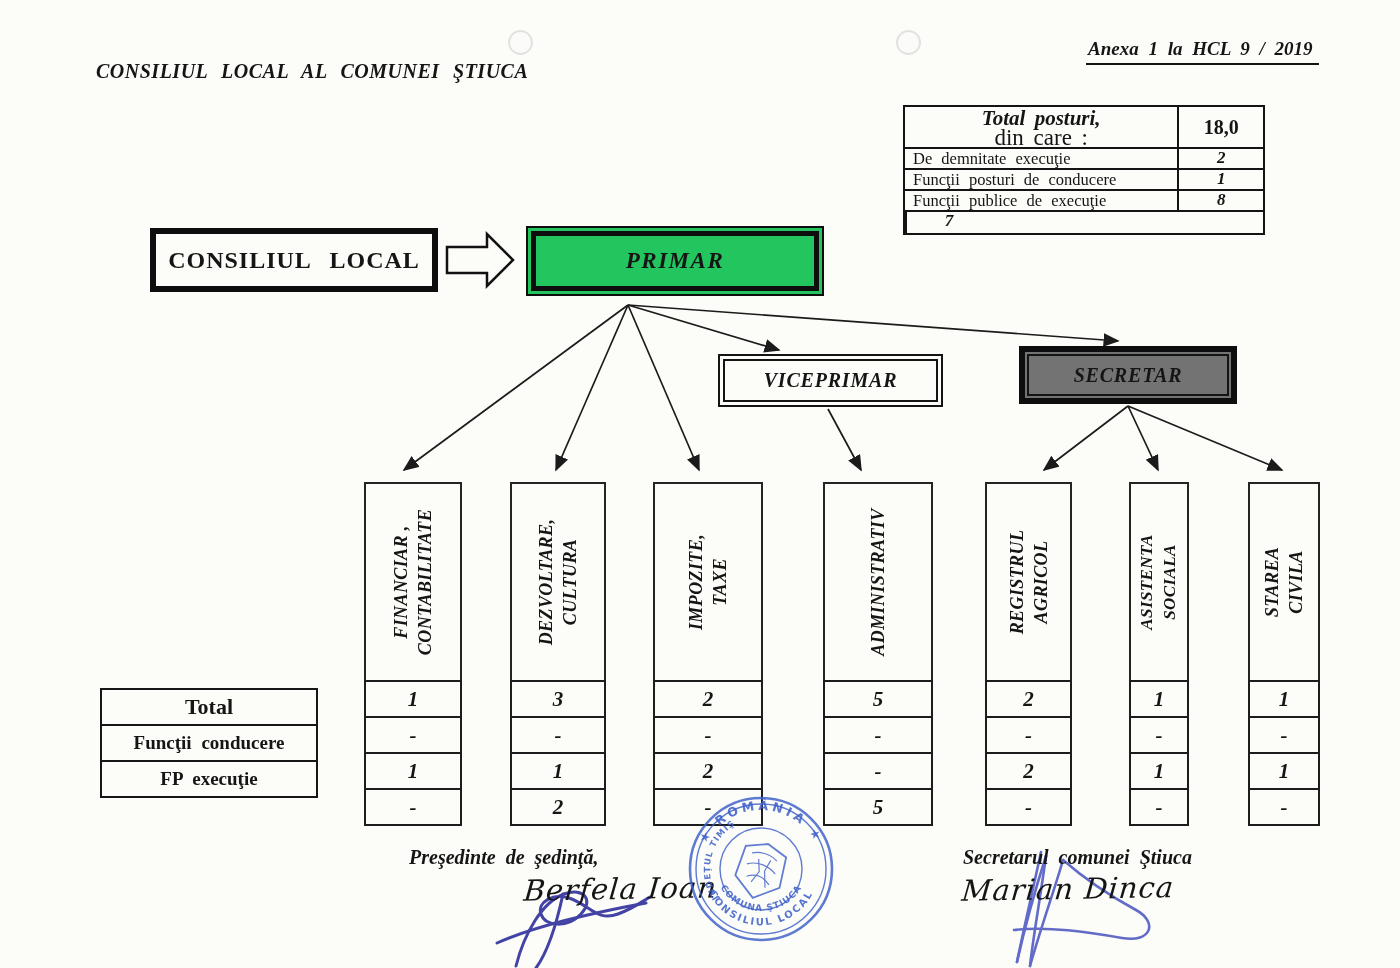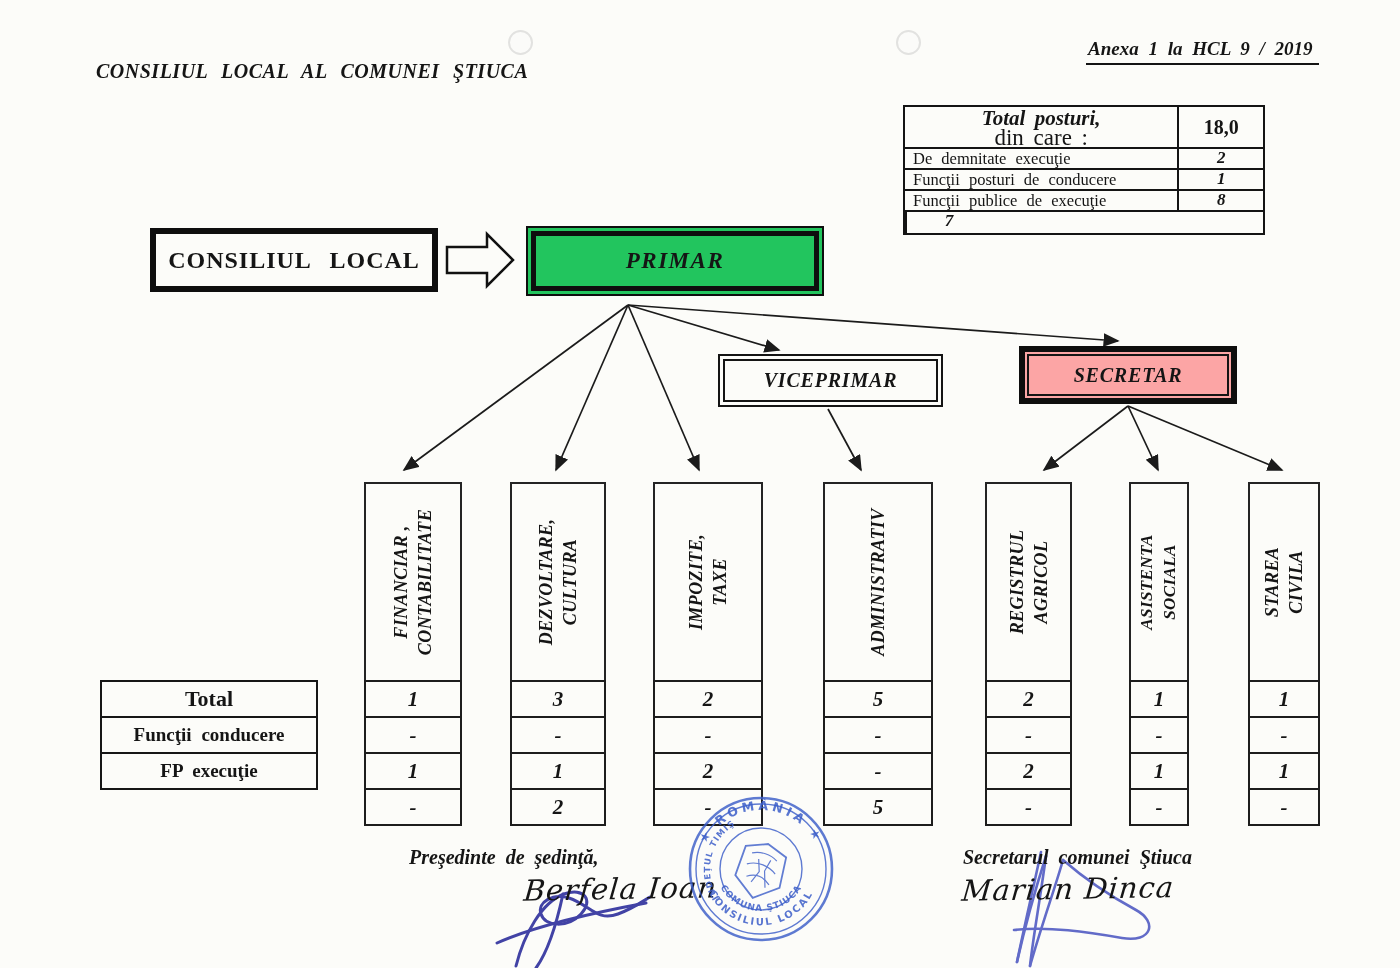--- a/index.html
+++ b/index.html
@@ -29,31 +29,31 @@
   .sumrow .rv{width:86px;border-left:2px solid #141414;text-align:center;font-size:17px;font-weight:bold;font-style:italic;line-height:18px;}
   
   .council-box{left:150px;top:228px;width:288px;height:64px;border:6px solid #0e0e0e;display:flex;align-items:center;justify-content:center;background:#fcfcf9;}
   .council-box span{font-size:24px;font-weight:bold;letter-spacing:1px;word-spacing:12px;}
   .primar-box{left:512px;top:226px;width:298px;height:70px;border:2px solid #0e0e0e;padding:3px;background:#22c55e;margin-left:14px;}
   .primar-inner{width:100%;height:100%;border:5px solid #0e0e0e;display:flex;align-items:center;justify-content:center;}
   .primar-inner span{font-size:23px;font-weight:bold;font-style:italic;letter-spacing:1.5px;}
   .vice-box{left:718px;top:354px;width:225px;height:53px;border:2px solid #141414;padding:3px;background:#fcfcf9;}
   .vice-inner{width:100%;height:100%;border:2px solid #141414;display:flex;align-items:center;justify-content:center;}
   .vice-inner span,.secr-inner span{font-size:20px;font-weight:bold;font-style:italic;letter-spacing:.8px;}
-  .secr-box{left:1019px;top:346px;width:218px;height:58px;border:6px solid #0e0e0e;padding:2px;background:#fca5a5;}
+  .secr-box{left:1019px;top:346px;width:218px;height:58px;border:6px solid #0e0e0e;padding:2px;background:#737373;}
   .secr-inner{width:100%;height:100%;border:2px solid #141414;display:flex;align-items:center;justify-content:center;}
   
   .dept{position:absolute;top:482px;height:200px;border:2px solid #242424;background:#fcfcf9;}
   .vlabel{position:absolute;left:50%;top:50%;transform:translate(-50%,-50%) rotate(-90deg);
     white-space:nowrap;text-align:center;font-size:18px;font-weight:bold;font-style:italic;
     letter-spacing:.4px;line-height:1.35;}
   
   .lrow{position:relative;width:218px;height:38px;margin-top:-2px;border:2px solid #161616;
     display:flex;align-items:center;justify-content:center;background:#fcfcf9;}
-  .lrow:first-child{margin-top:0;}
+  .lrow:first-child{margin-top:8px;}
   .lrow .lbl{font-size:19px;font-weight:bold;word-spacing:5px;}
   .lrow .lbl.total{font-size:22px;font-style:normal;}
   
   .vcol{position:absolute;top:680px;}
   .vcell{position:relative;width:100%;height:38px;margin-top:-2px;border:2px solid #1d1d1d;
     display:flex;align-items:center;justify-content:center;
     font-size:21px;font-weight:bold;font-style:italic;background:transparent;}
   .vcell:first-child{margin-top:0;}
   
   .sig-title{font-size:20px;font-weight:bold;font-style:italic;word-spacing:5px;}

